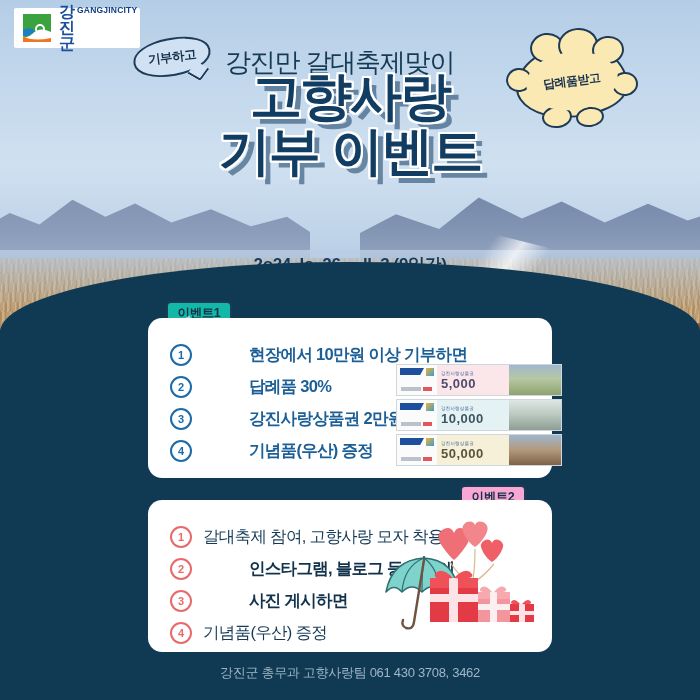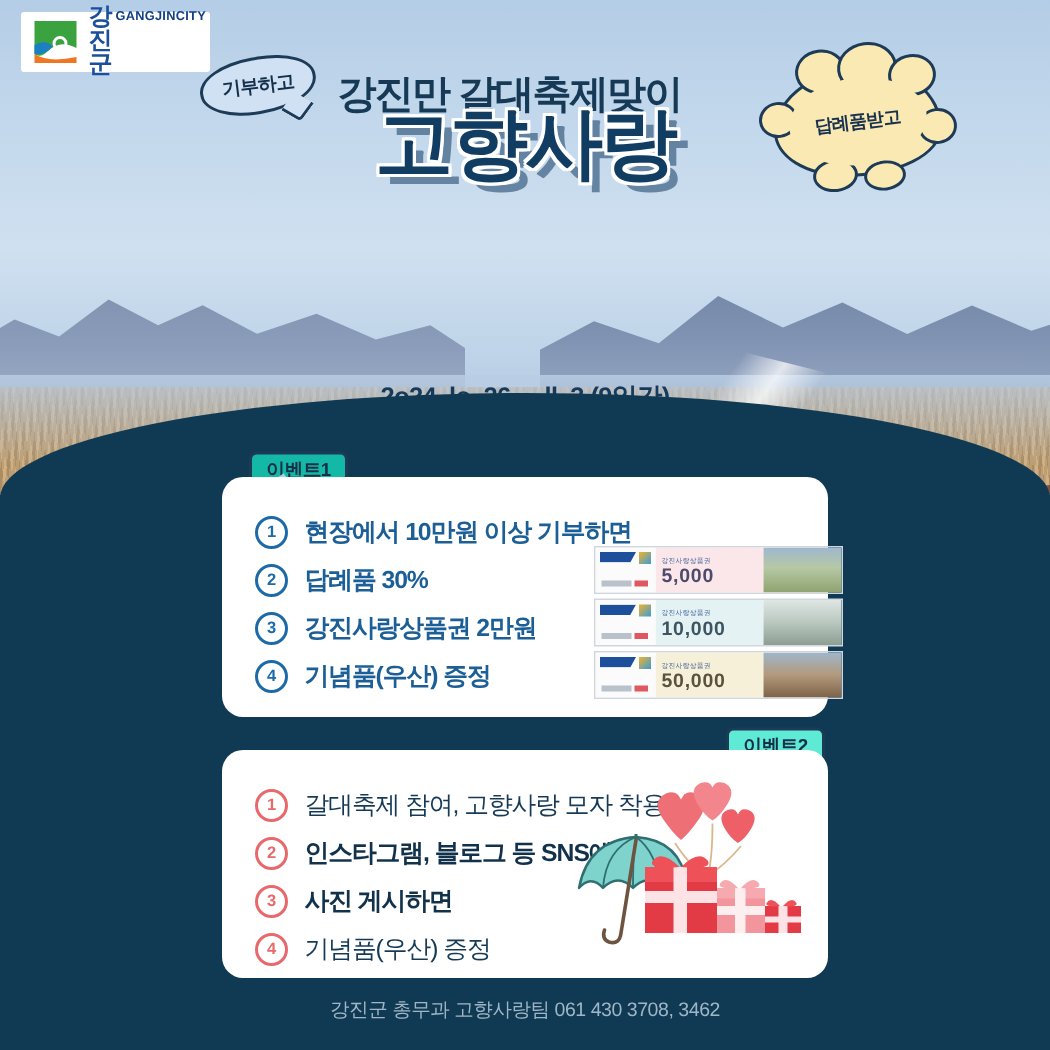--- a/index.html
+++ b/index.html
@@ -107,21 +107,21 @@
   .cl-6 { width:30px; height:22px; left:24px; bottom:-12px; }
   .cl-7 { width:28px; height:20px; right:22px; bottom:-11px; }
   .cloud-mask {
     position:absolute; left:8px; top:6px; right:8px; bottom:6px;
     background:#fbe9b4; border-radius:50%;
   }
   .cloud-label { position:relative; z-index:3; }
 
   
   .sub-title {
-    position:absolute; left:225px; top:45px; font-size:26px; font-weight:bold;
+    position:absolute; left:225px; top:45px; font-size:26px; font-weight:normal;
     color:#163a56; letter-spacing:-1.2px; white-space:nowrap;
   }
   .sub-title-hl {
     position:absolute; left:222px; top:66px; width:300px; height:13px;
     background:rgba(250,226,150,.85); z-index:-1;
   }
   .main-title {
     position:absolute; left:135px; top:72px; width:430px;
     font-size:52px; font-weight:bold; color:#123d63; letter-spacing:-2px;
     line-height:.94; text-align:center; white-space:nowrap;
@@ -162,36 +162,36 @@
   .badge:after {
     content:""; position:absolute; width:11px; height:11px;
     border-right:2.2px solid #1d3a57; border-bottom:2.2px solid #1d3a57;
     transform:rotate(55deg);
   }
   .badge-1 {
     left:166px; top:301px; width:66px; height:25px; background:#14b8a6;
   }
   .badge-1:after { background:#a8cbe8; left:13px; bottom:-7px; }
   .badge-2 {
-    left:484px; top:485px; width:66px; height:25px; background:#5eead4;
+    left:460px; top:485px; width:66px; height:25px; background:#f9a8d4;
   }
   .badge-2:after { background:#f19c97; right:13px; bottom:-7px; }
 
   .item-list { position:absolute; left:22px; top:22px; }
   .item {
     display:flex; align-items:center; gap:11px; height:30px; margin-bottom:2px;
   }
   .num {
     width:22px; height:22px; border-radius:50%; flex:0 0 22px;
     border:2px solid #1c6aa8; color:#1c6aa8; background:#fff;
     font-size:11px; font-weight:bold; display:flex; align-items:center; justify-content:center;
   }
   .card-2 .num { border-color:#e8696b; color:#e8696b; }
   .itxt { font-size:16.5px; color:#1c5f96; letter-spacing:-.7px; white-space:nowrap; }
-  .itxt.b { font-weight:bold; }
+  .itxt.b { font-weight:bold;margin-left:46px; }
   .card-2 .itxt { color:#163a56; }
   .card-2 .itxt.b { font-weight:bold; color:#12314b; }
 
   
   .gifts { position:absolute; right:14px; top:46px; width:142px;margin-left:11px; }
   .gc {
     width:166px; height:32px; margin-bottom:3px; position:relative;
     border:1px solid #cfd6dd; display:flex; align-items:center; overflow:hidden;
   }
   .gc-left { width:40px; height:100%; position:relative; background:#fbfbfc; flex:0 0 40px; }
@@ -267,20 +267,21 @@
     <span class="cloud-lobe cl-7"></span>
     <span class="cloud-mask"></span>
     <span class="cloud-label">답례품받고</span>
   </div>
 
   <div class="sub-title-hl"></div>
   <div class="sub-title">강진만 갈대축제맞이</div>
 
   <div class="main-title">
     <span>고향사랑</span>
+    <span class="l2">기부 이벤트</span>
   </div>
 
   <div class="date-line">2o24. lo. 26. ~ ll. 3.(9일간)</div>
 
   <div class="navy-panel"></div>
   <div class="navy-fill"></div>
 
   <div class="badge badge-1">
     <span>이벤트1</span>
   </div>

